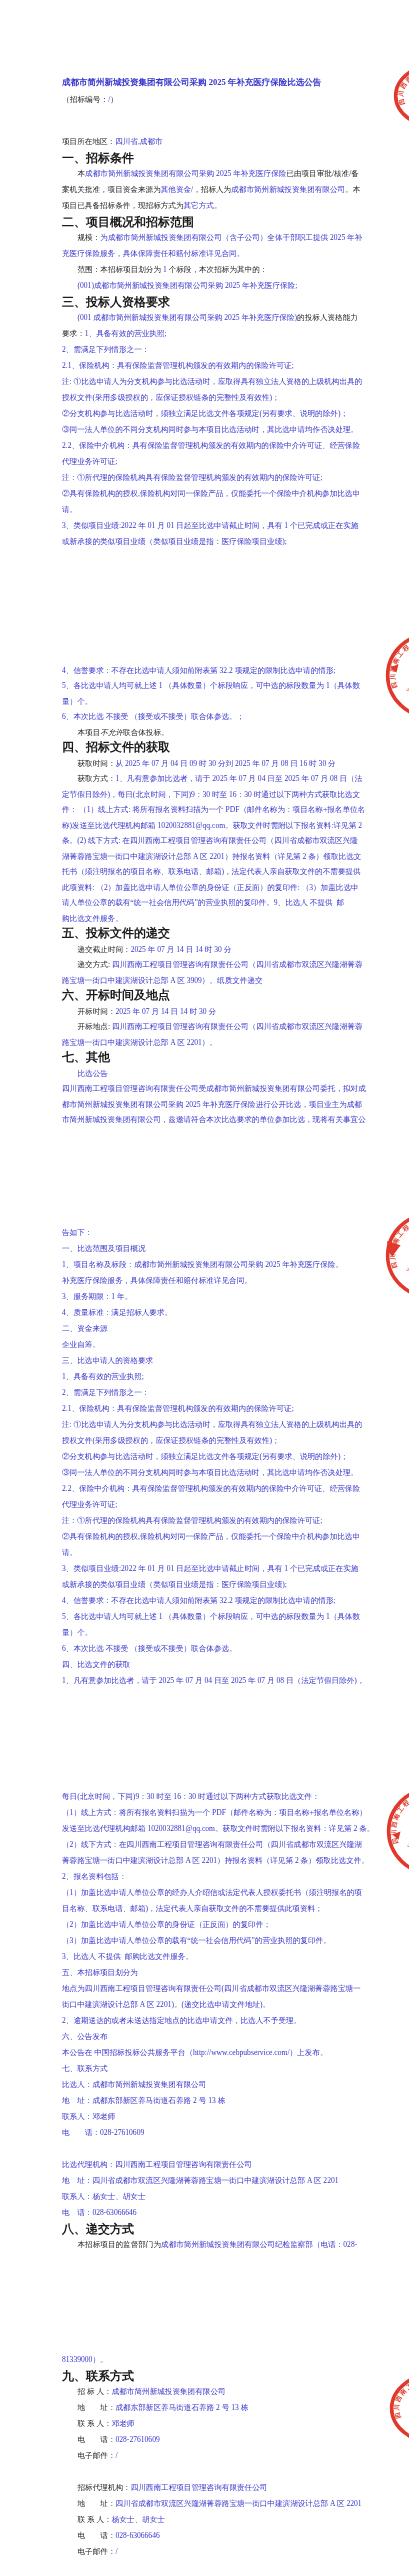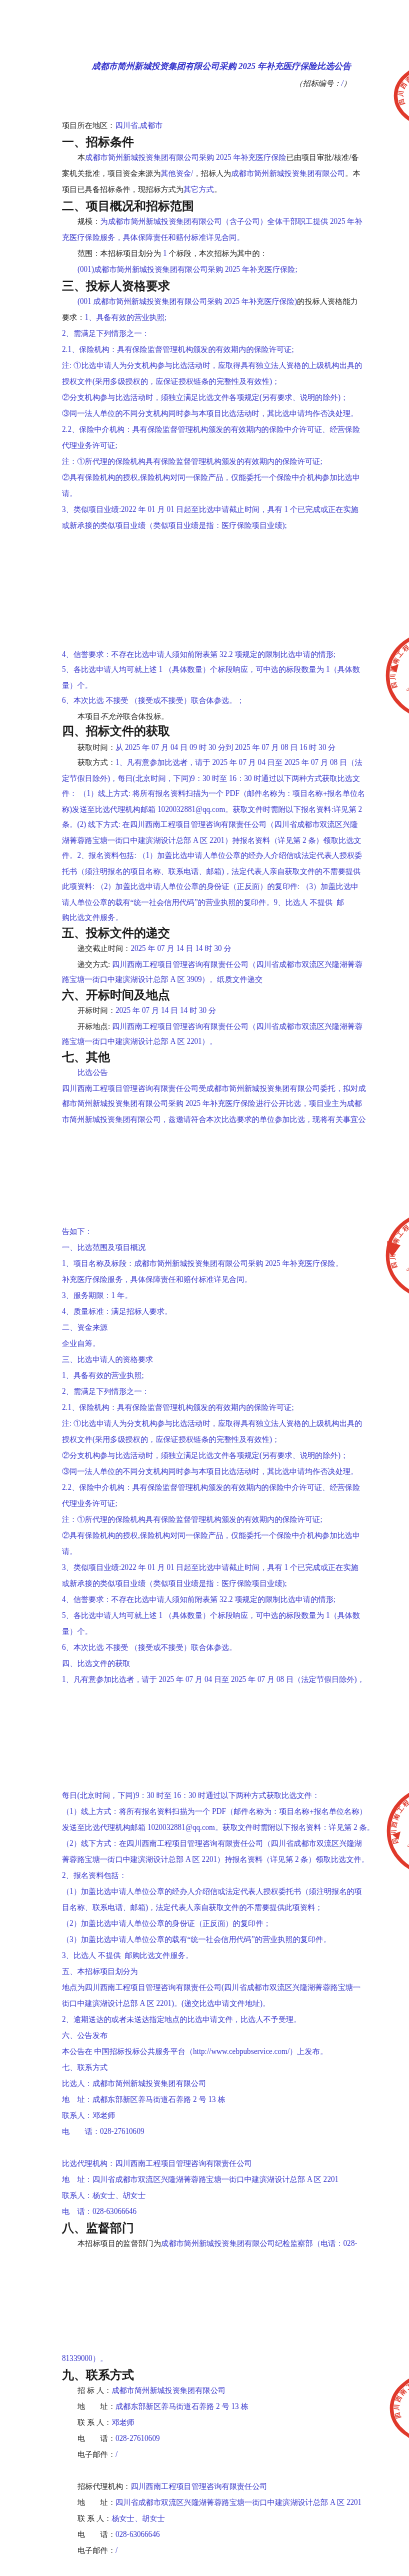--- a/index.html
+++ b/index.html
@@ -1,21 +1,21 @@
 <!DOCTYPE html>
 <html style="font-size:8.2px"><head>
 <meta charset="utf-8">
 <style>
   html,body{margin:0;padding:0;background:#ffffff;}
   #doc{
     position:relative;width:409px;height:2890px;background:#fff;overflow:hidden;
     font-family:"Liberation Serif","DejaVu Serif",serif;color:#1b1b1b;
   }
   .content{position:absolute;left:62px;top:0;width:289px;}
-  .doc-header{padding-top:60px;text-align:right;font-style:italic;}
+  .doc-header{padding-top:76px;text-align:left;}
   .doc-title{font-size:8.5px;font-weight:bold;color:#3534cb;line-height:13.4px;white-space:nowrap;}
   .doc-subtitle{font-size:7.7px;line-height:13.4px;margin-top:3.1px;color:#1b1b1b;}
   .page{width:289px;}
   .page .line{white-space:pre;font-size:7.6px;}
   .p31 .line{height:16px;line-height:16px;}
   .p30 .line{height:15.5px;line-height:15.5px;}
   .line.indent{padding-left:15.5px;}
   .line.heading{font-weight:bold;color:#111;font-size:12px;}
   .seg-k{color:#1b1b1b;}
   .seg-b{color:#3534cb;}
@@ -71,21 +71,20 @@
         <div class="line"><span class="seg-b">6、本次比选 不接受 （接受或不接受）联合体参选。；</span></div>
         <div class="line indent"><span class="seg-k">本项目</span><span class="seg-ki">不允许</span><span class="seg-k">联合体投标。</span></div>
         <div class="line heading"><span class="seg-k">四、招标文件的获取</span></div>
         <div class="line indent"><span class="seg-k">获取时间：</span><span class="seg-b">从 2025 年 07 月 04 日 09 时 30 分到 2025 年 07 月 08 日 16 时 30 分</span></div>
         <div class="line indent"><span class="seg-k">获取方式：</span><span class="seg-b">1、凡有意参加比选者，请于 2025 年 07 月 04 日至 2025 年 07 月 08 日（法</span></div>
         <div class="line"><span class="seg-b">定节假日除外)，每日(北京时间，下同)9：30 时至 16：30 时通过以下两种方式获取比选文</span></div>
         <div class="line"><span class="seg-b">件： （1）线上方式: 将所有报名资料扫描为一个 PDF（邮件名称为：项目名称+报名单位名</span></div>
         <div class="line"><span class="seg-b">称)发送至比选代理机构邮箱 1020032881@qq.com。获取文件时需附以下报名资料:详见第 2</span></div>
         <div class="line"><span class="seg-b">条。(2) 线下方式: 在四川西南工程项目管理咨询有限责任公司（四川省成都市双流区兴隆</span></div>
         <div class="line"><span class="seg-b">湖菁蓉路宝塘一街口中建滨湖设计总部 A 区 2201）持报名资料（详见第 2 条）领取比选文</span></div>
-        <div class="line"><span class="seg-b">件。2、报名资料包括: （1）加盖比选申请人单位公章的经办人介绍信或法定代表人授权委</span></div>
         <div class="line"><span class="seg-b">托书（须注明报名的项目名称、联系电话、邮箱)，法定代表人亲自获取文件的不需要提供</span></div>
         <div class="line"><span class="seg-b">此项资料: （2）加盖比选申请人单位公章的身份证（正反面）的复印件: （3）加盖比选申</span></div>
         <div class="line"><span class="seg-b">请人单位公章的载有“统一社会信用代码”的营业执照的复印件。9、比选人 不提供  邮</span></div>
         <div class="line"><span class="seg-b">购比选文件服务。</span></div>
         <div class="line heading"><span class="seg-k">五、投标文件的递交</span></div>
         <div class="line indent"><span class="seg-k">递交截止时间：</span><span class="seg-b">2025 年 07 月 14 日 14 时 30 分</span></div>
         <div class="line indent"><span class="seg-k">递交方式:</span><span class="seg-b"> 四川西南工程项目管理咨询有限责任公司（四川省成都市双流区兴隆湖菁蓉</span></div>
         <div class="line"><span class="seg-b">路宝塘一街口中建滨湖设计总部 A 区 3909）。纸质文件递交</span></div>
         <div class="line heading"><span class="seg-k">六、开标时间及地点</span></div>
         <div class="line indent"><span class="seg-k">开标时间：</span><span class="seg-b">2025 年 07 月 14 日 14 时 30 分</span></div>
@@ -149,21 +148,21 @@
         <div class="line"><span class="seg-b">七、联系方式</span></div>
         <div class="line"><span class="seg-b">比选人：成都市简州新城投资集团有限公司</span></div>
         <div class="line"><span class="seg-b">地　址：成都东部新区养马街道石养路 2 号 13 栋</span></div>
         <div class="line"><span class="seg-b">联系人：邓老师</span></div>
         <div class="line"><span class="seg-b">电　　话：028-27610609</span></div>
         <div class="line">&nbsp;</div>
         <div class="line"><span class="seg-b">比选代理机构：四川西南工程项目管理咨询有限责任公司</span></div>
         <div class="line"><span class="seg-b">地　址：四川省成都市双流区兴隆湖菁蓉路宝塘一街口中建滨湖设计总部 A 区 2201</span></div>
         <div class="line"><span class="seg-b">联系人：杨女士、胡女士</span></div>
         <div class="line"><span class="seg-b">电　话：028-63066646</span></div>
-        <div class="line heading"><span class="seg-k">八、监督部门</span></div>
+        <div class="line heading"><span class="seg-k">八、递交方式</span></div>
         <div class="line indent"><span class="seg-k">本招标项目的监督部门为</span><span class="seg-b">成都市简州新城投资集团有限公司纪检监察部（电话：028-</span></div>
       </div>
     <div class="page p31" style="margin-top:99px">
         <div class="line"><span class="seg-b">81339000）。</span></div>
         <div class="line heading"><span class="seg-k">九、联系方式</span></div>
         <div class="line indent"><span class="seg-k">招 标 人：</span><span class="seg-b">成都市简州新城投资集团有限公司</span></div>
         <div class="line indent"><span class="seg-k">地　　址：</span><span class="seg-b">成都东部新区养马街道石养路 2 号 13 栋</span></div>
         <div class="line indent"><span class="seg-k">联 系 人：</span><span class="seg-b">邓老师</span></div>
         <div class="line indent"><span class="seg-k">电　　话：</span><span class="seg-b">028-27610609</span></div>
         <div class="line indent"><span class="seg-k">电子邮件：</span><span class="seg-b">/</span></div>

